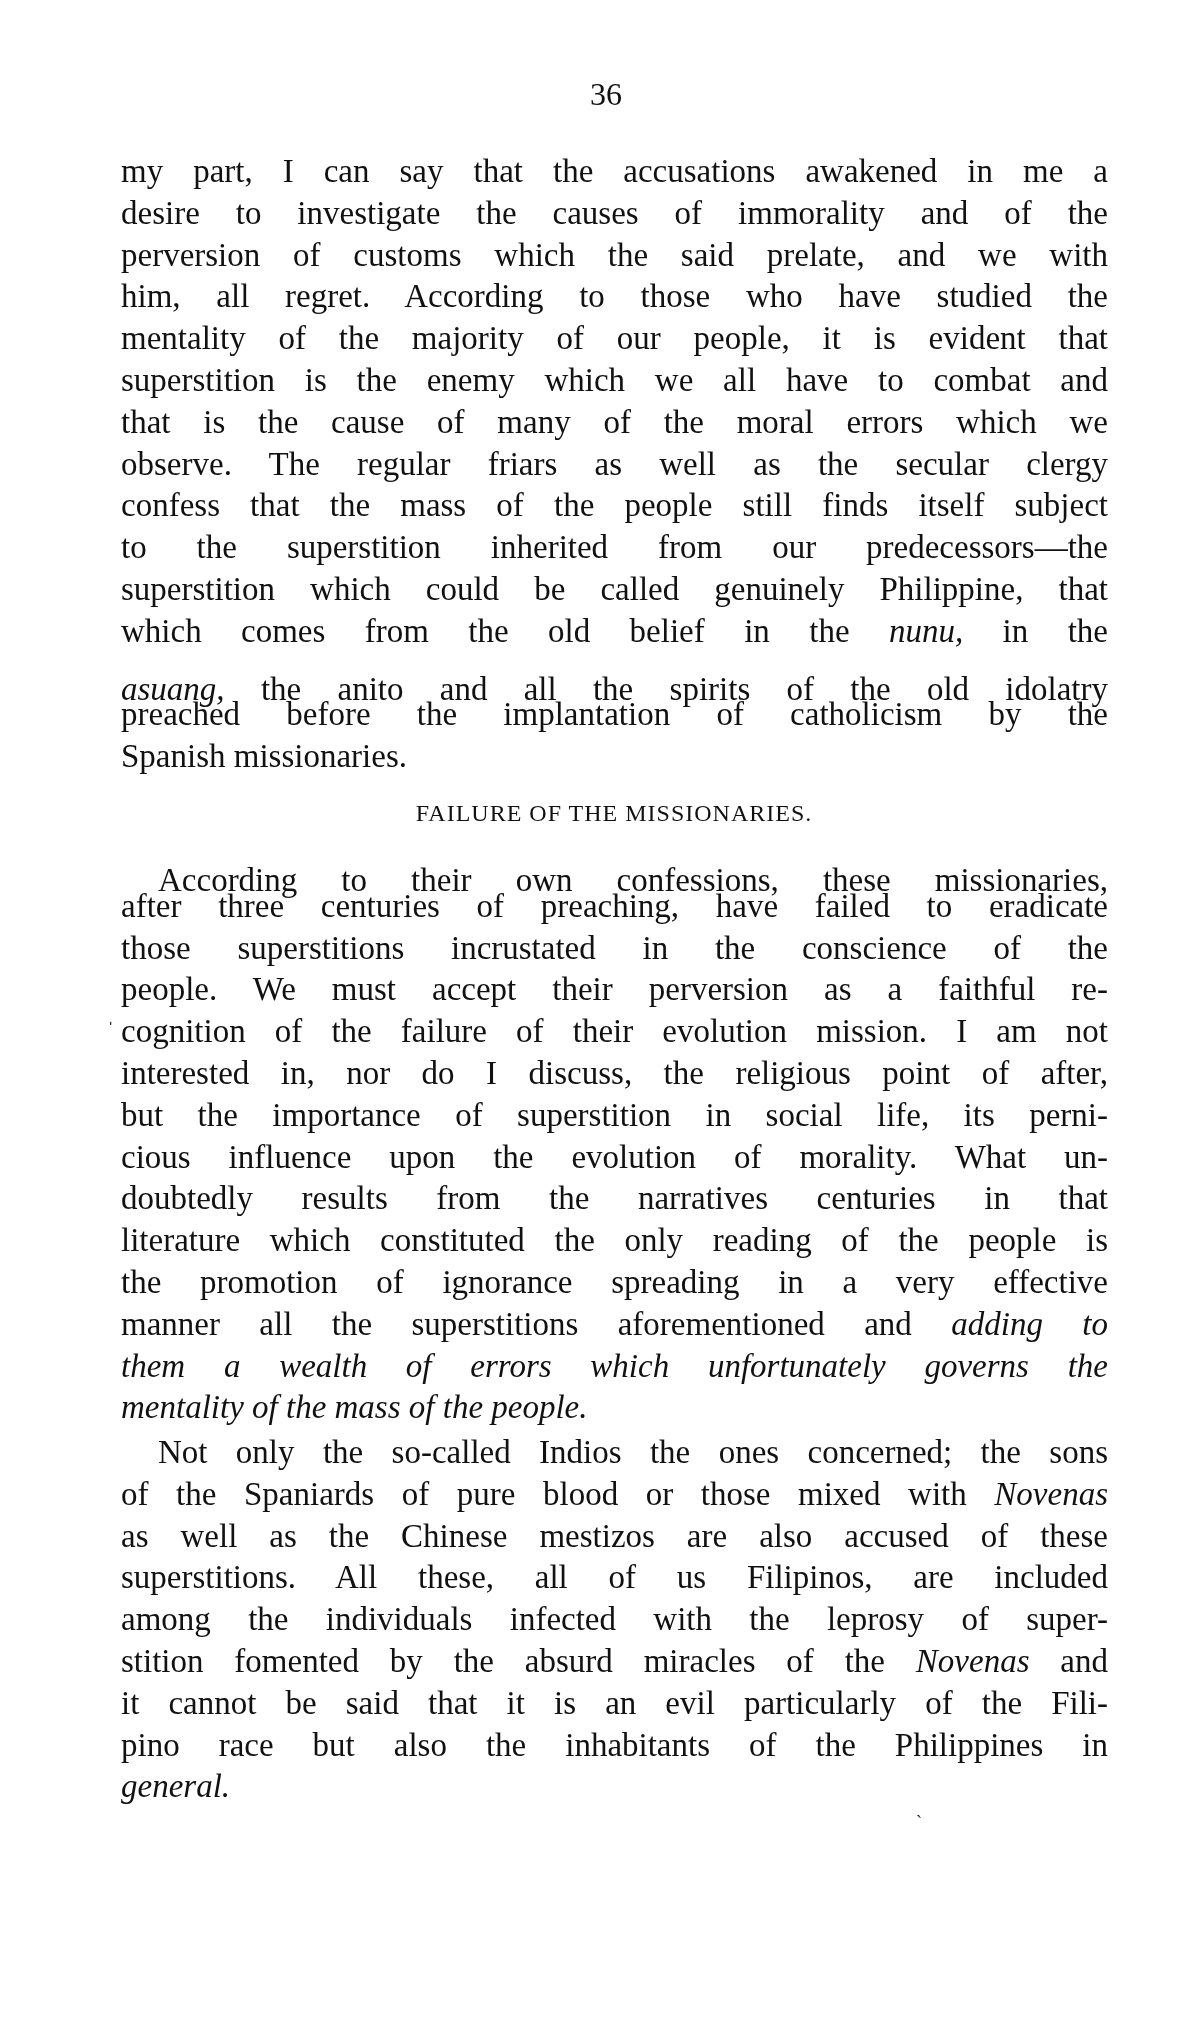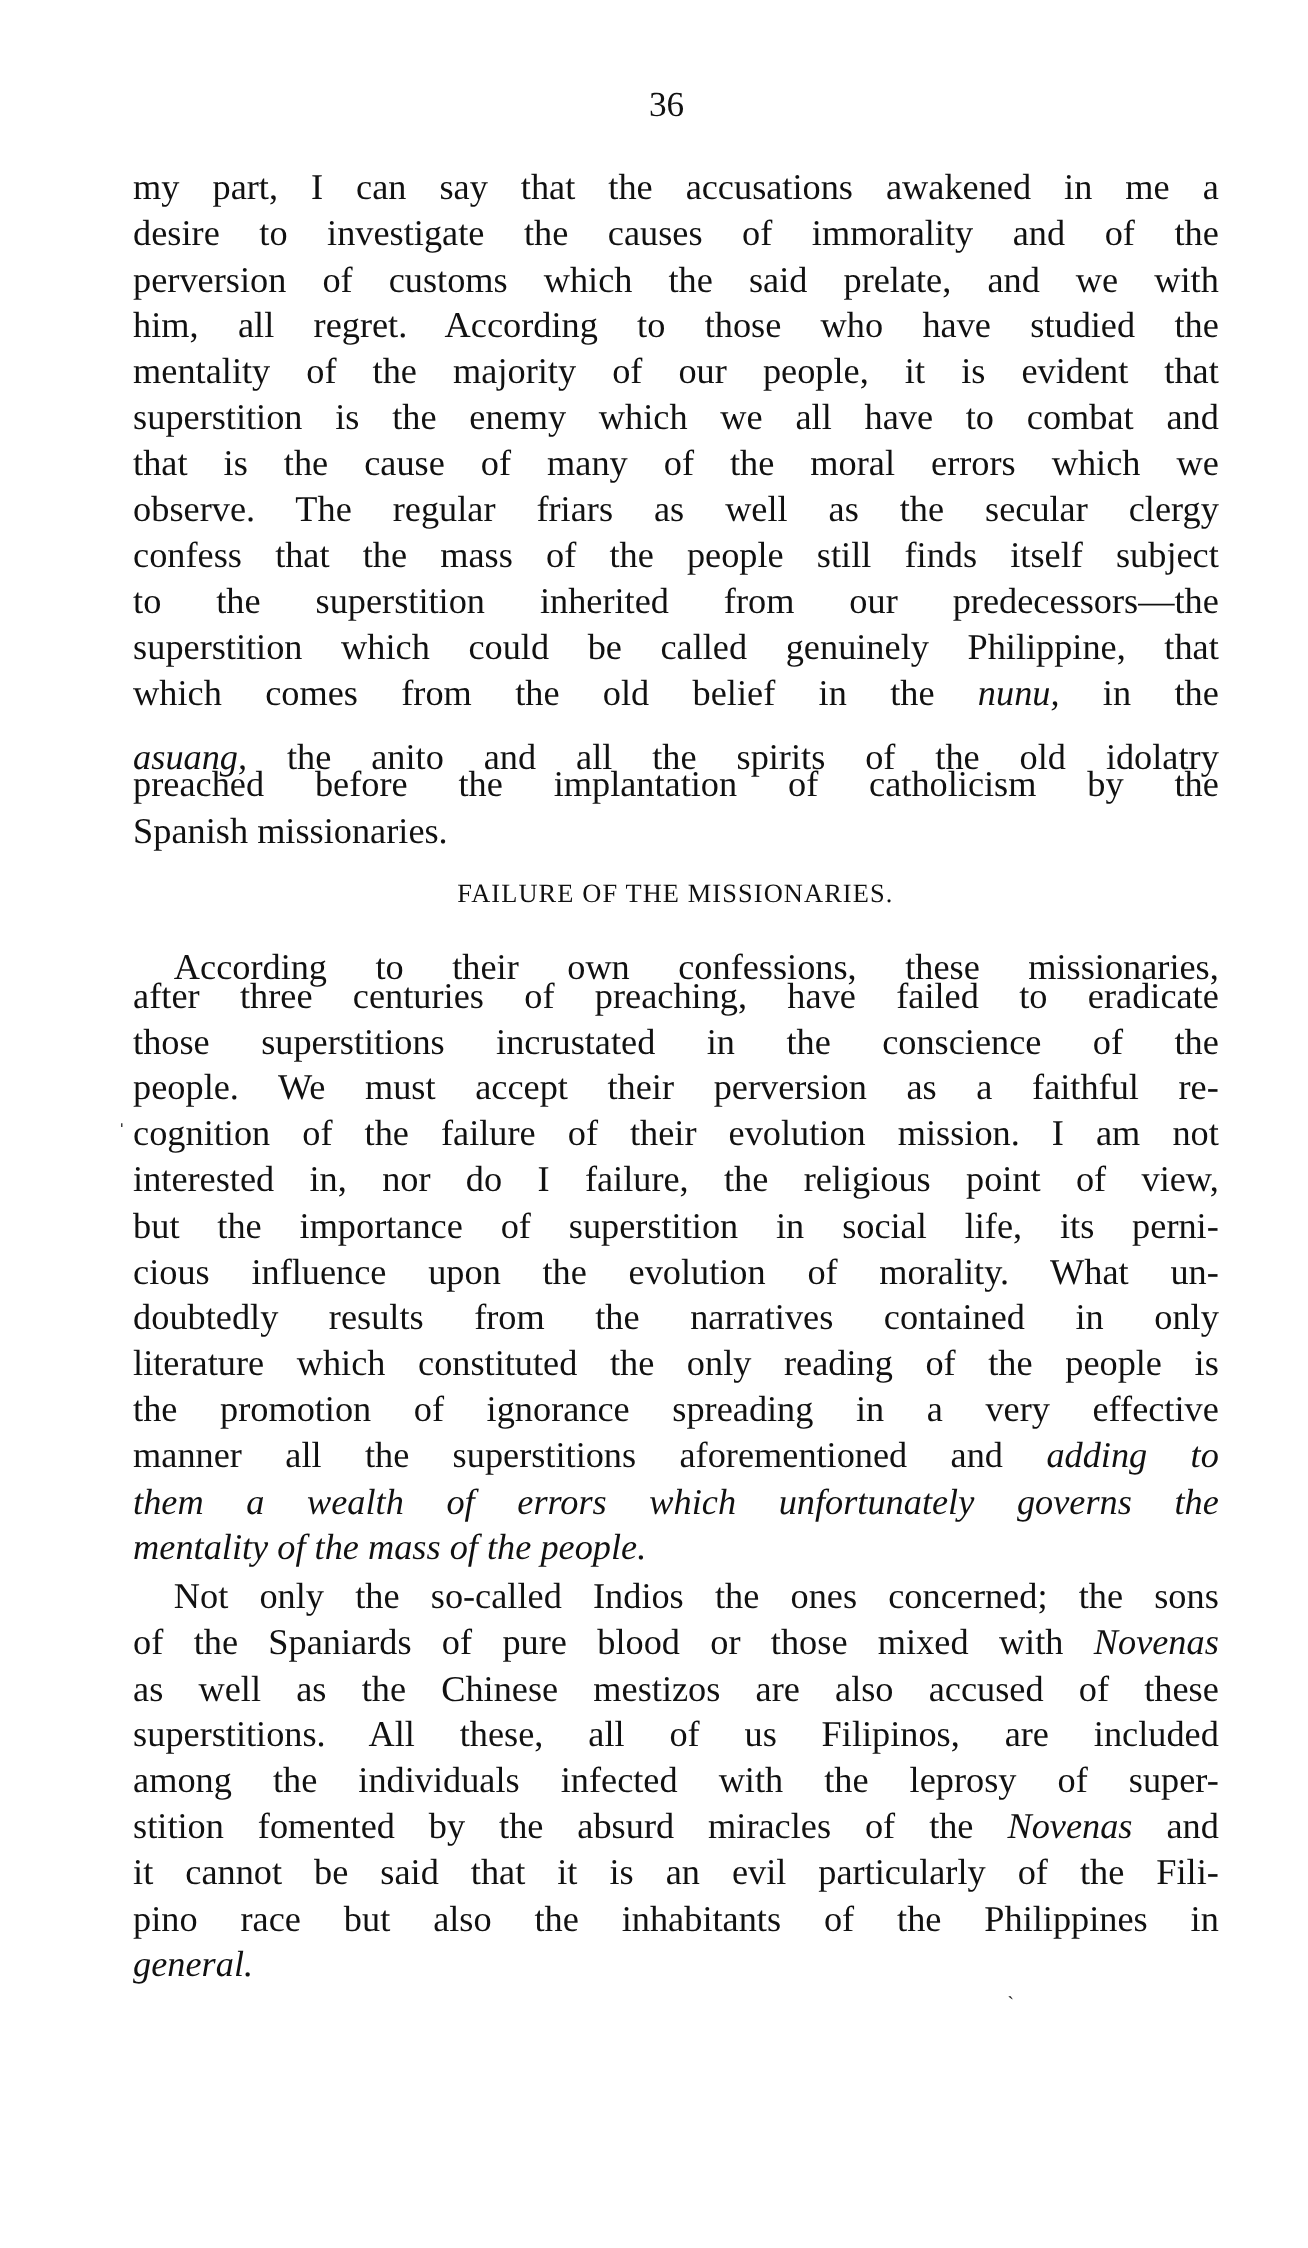--- a/index.html
+++ b/index.html
@@ -100,24 +100,24 @@
     </div>
 
   <div class="heading">FAILURE OF THE MISSIONARIES.</div>
 
   <div class="text-block" id="para-1" style="top: 843px;">
       <div class="line indent" style="top: 16px;"><span>According to their own confessions, these missionaries,</span></div>
       <div class="line" style="top: 42px;"><span>after three centuries of preaching, have failed to eradicate</span></div>
       <div class="line" style="top: 84px;"><span>those superstitions incrustated in the conscience of the</span></div>
       <div class="line" style="top: 125px;"><span>people.  We must accept their perversion as a faithful re-</span></div>
       <div class="line" style="top: 167px;"><span>cognition of the failure of their evolution mission.  I am not</span></div>
-      <div class="line" style="top: 209px;"><span>interested in, nor do I failure, the religious point of view,</span></div>
+      <div class="line" style="top: 209px;"><span>interested in, nor do I discuss, the religious point of after,</span></div>
       <div class="line" style="top: 251px;"><span>but the importance of superstition in social life, its perni-</span></div>
       <div class="line" style="top: 293px;"><span>cious influence upon the evolution of morality.  What un-</span></div>
-      <div class="line" style="top: 334px;"><span>doubtedly results from the narratives contained in only</span></div>
+      <div class="line" style="top: 334px;"><span>doubtedly results from the narratives centuries in that</span></div>
       <div class="line" style="top: 376px;"><span>literature which constituted the only reading of the people is</span></div>
       <div class="line" style="top: 418px;"><span>the promotion of ignorance spreading in a very effective</span></div>
       <div class="line" style="top: 460px;"><span>manner all the superstitions aforementioned and </span><span class="it">adding to</span></div>
       <div class="line" style="top: 502px;"><span class="it">them a wealth of errors which unfortunately governs the</span></div>
       <div class="line last" style="top: 543px;"><span class="it">mentality of the mass of the people.</span></div>
     </div>
 
   <div class="text-block" id="para-2" style="top: 1431px;">
       <div class="line indent" style="top: 0px;"><span>Not only the so-called Indios the ones concerned; the sons</span></div>
       <div class="line" style="top: 42px;"><span>of the Spaniards of pure blood or those mixed with </span><span class="it">Novenas</span></div>

